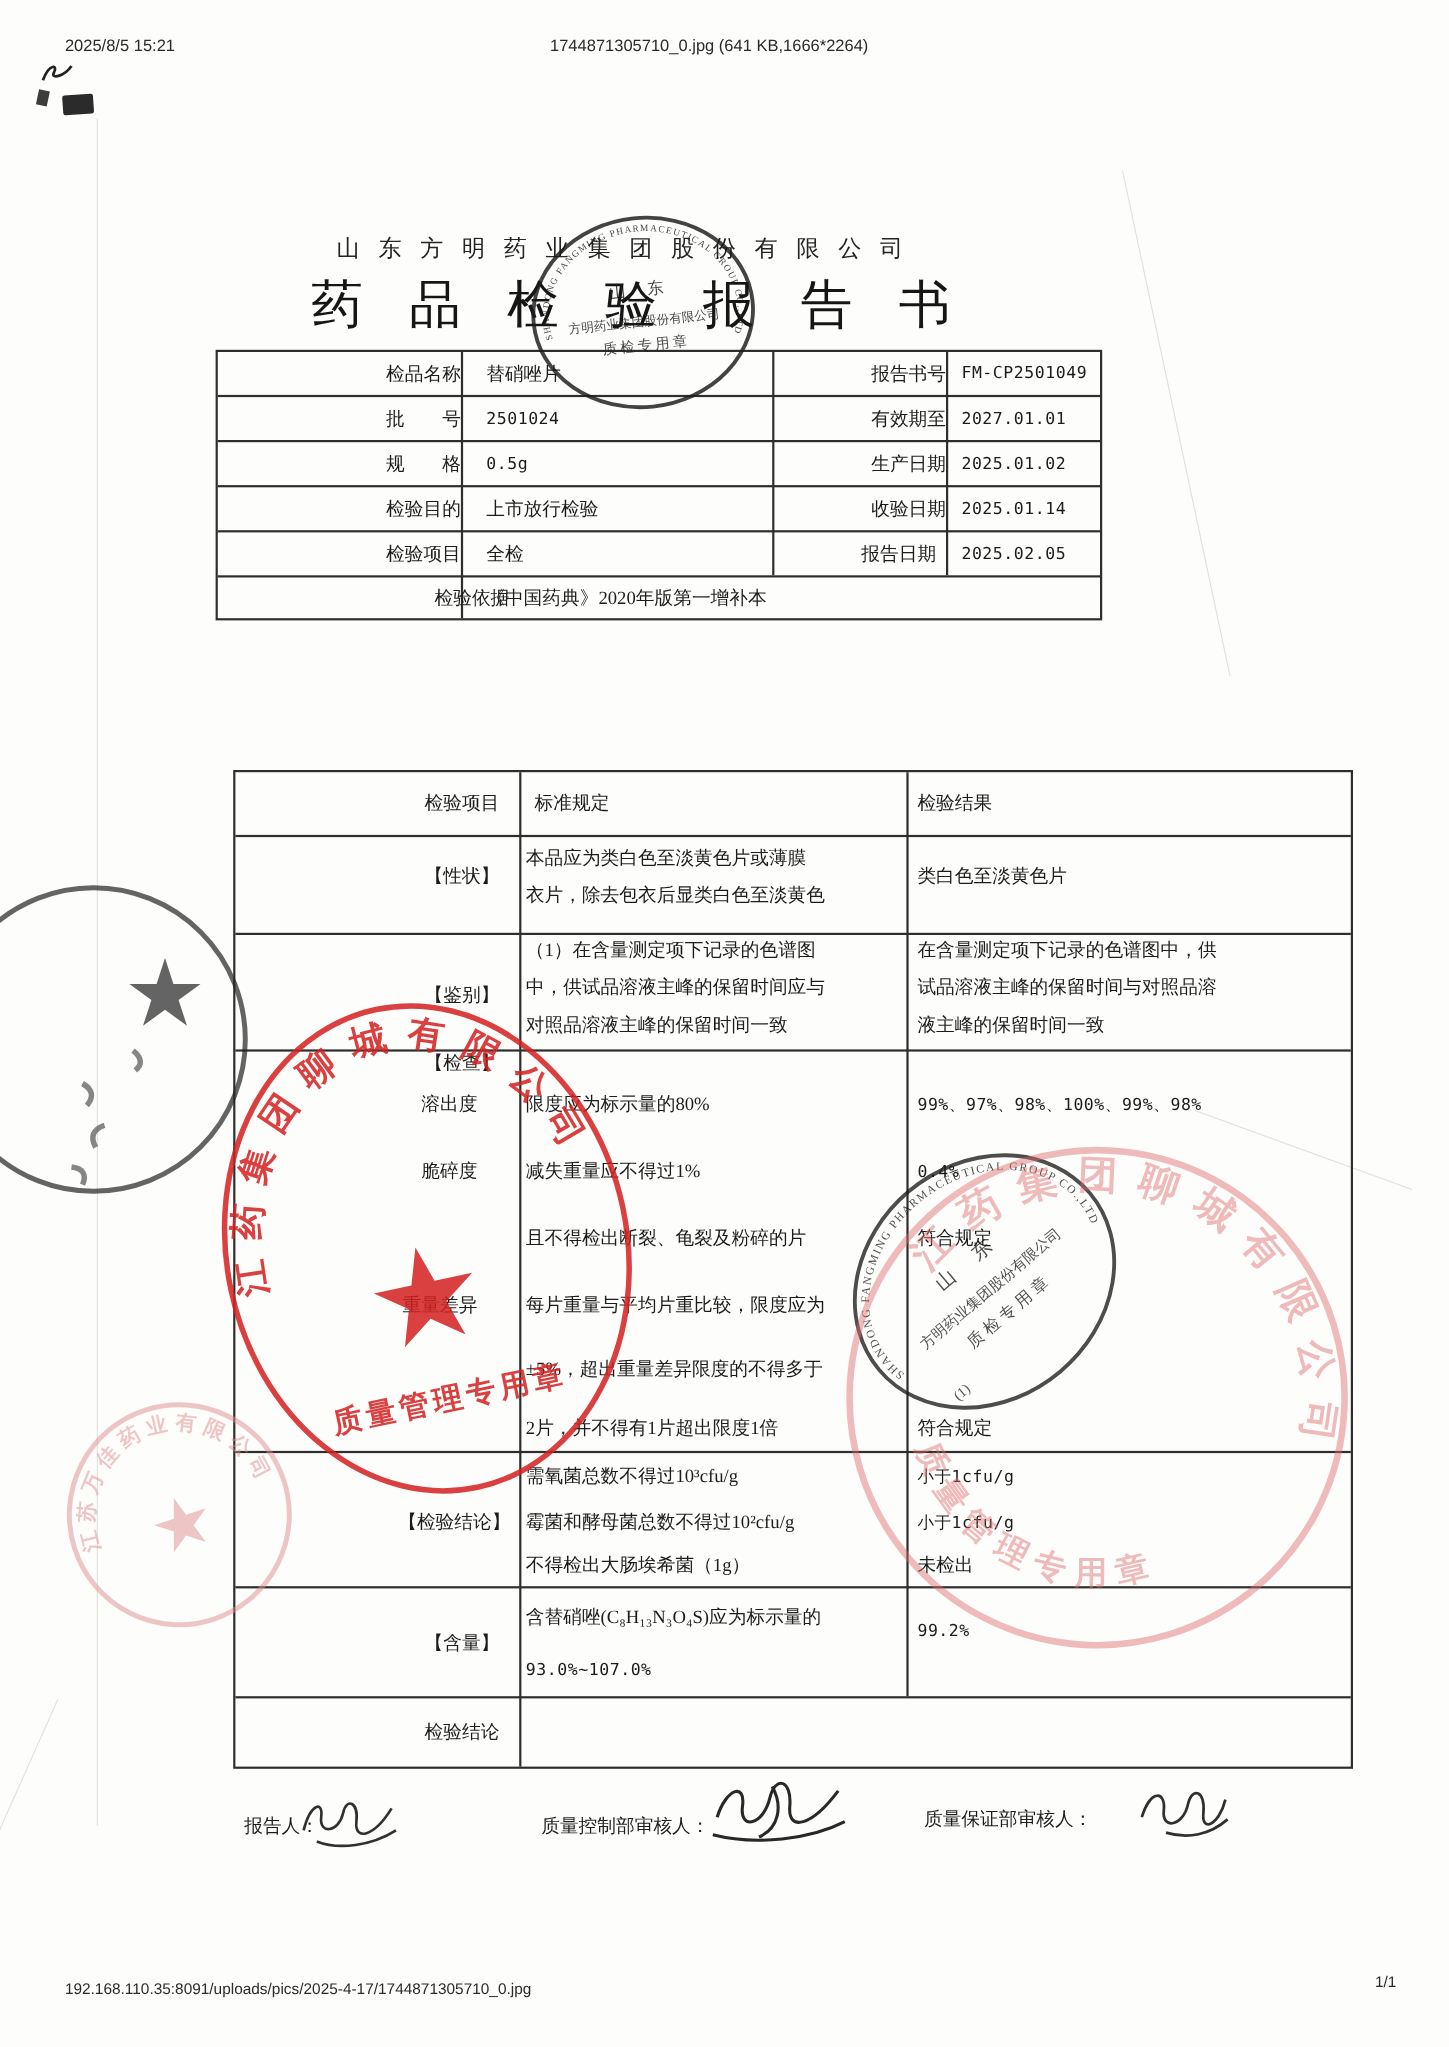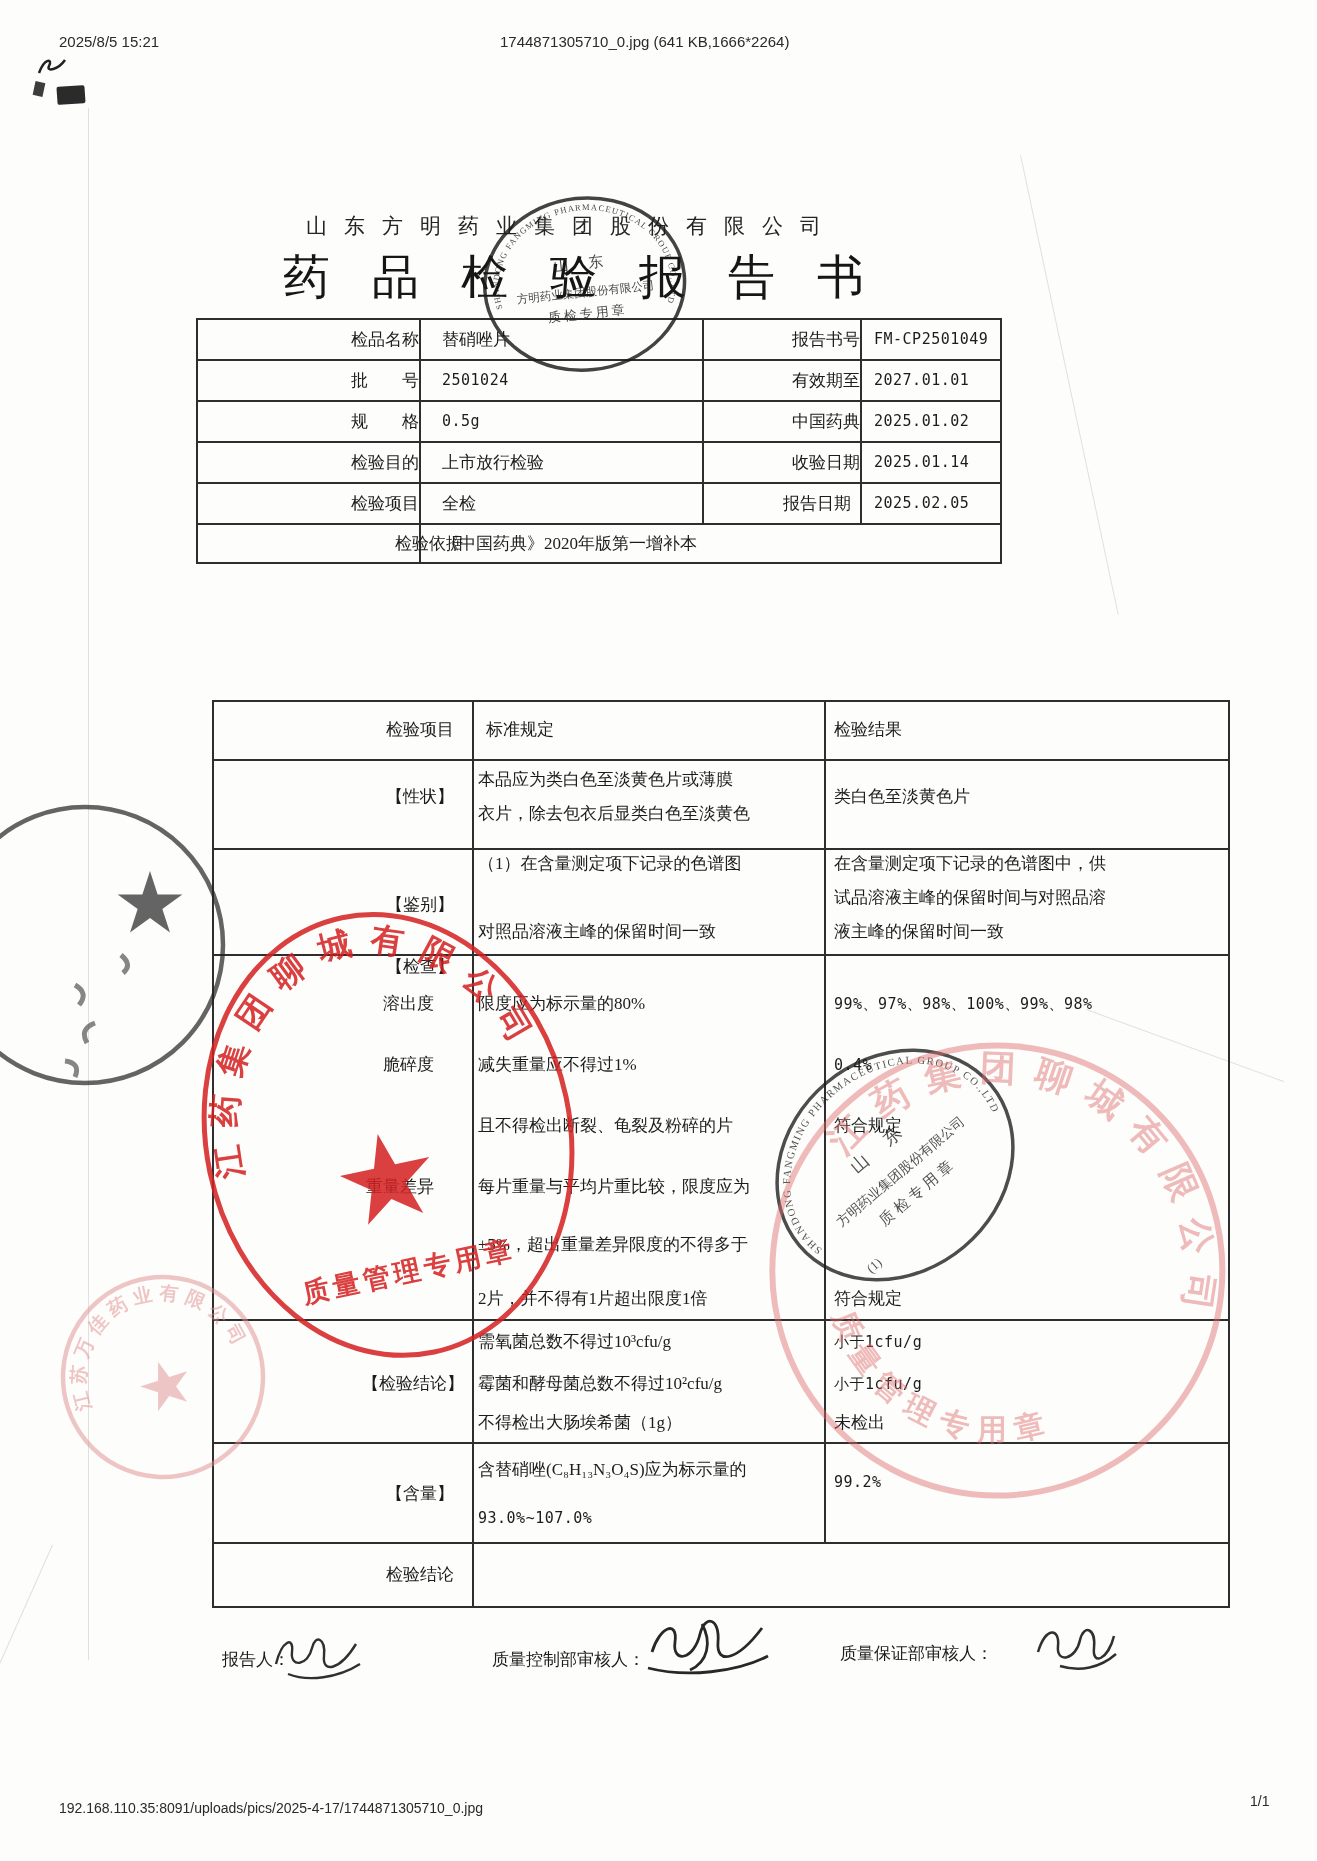--- a/index.html
+++ b/index.html
@@ -53,21 +53,21 @@
   <div class="cell ctr" style="left:504px;top:0;width:158px;line-height:39px">报告书号</div>
   <div class="cell mono" style="left:676px;top:0;line-height:39px">FM-CP2501049</div>
 
   <div class="cell ctr" style="left:0;top:41px;width:221px;line-height:39px">批　　号</div>
   <div class="cell mono" style="left:244px;top:41px;line-height:39px">2501024</div>
   <div class="cell ctr" style="left:504px;top:41px;width:158px;line-height:39px">有效期至</div>
   <div class="cell mono" style="left:676px;top:41px;line-height:39px">2027.01.01</div>
 
   <div class="cell ctr" style="left:0;top:82px;width:221px;line-height:39px">规　　格</div>
   <div class="cell mono" style="left:244px;top:82px;line-height:39px">0.5g</div>
-  <div class="cell ctr" style="left:504px;top:82px;width:158px;line-height:39px">中国药典</div>
+  <div class="cell ctr" style="left:504px;top:82px;width:158px;line-height:39px">生产日期</div>
   <div class="cell mono" style="left:676px;top:82px;line-height:39px">2025.01.02</div>
 
   <div class="cell ctr" style="left:0;top:123px;width:221px;line-height:39px">检验目的</div>
   <div class="cell" style="left:244px;top:123px;line-height:39px">上市放行检验</div>
   <div class="cell ctr" style="left:504px;top:123px;width:158px;line-height:39px">收验日期</div>
   <div class="cell mono" style="left:676px;top:123px;line-height:39px">2025.01.14</div>
 
   <div class="cell ctr" style="left:0;top:164px;width:221px;line-height:39px">检验项目</div>
   <div class="cell" style="left:244px;top:164px;line-height:39px">全检</div>
   <div class="cell ctr" style="left:504px;top:164px;width:149px;line-height:39px">报告日期</div>
@@ -91,20 +91,21 @@
   <div class="cell" style="left:272px;top:8px;line-height:40px">标准规定</div>
   <div class="cell" style="left:620px;top:8px;line-height:40px">检验结果</div>
 
   <div class="cell ctr" style="left:0;top:75px;width:240px;line-height:40px">【性状】</div>
   <div class="cell" style="left:264px;top:58px;line-height:40px">本品应为类白色至淡黄色片或薄膜</div>
   <div class="cell" style="left:264px;top:92px;line-height:40px">衣片，除去包衣后显类白色至淡黄色</div>
   <div class="cell" style="left:620px;top:75px;line-height:40px">类白色至淡黄色片</div>
 
   <div class="cell ctr" style="left:0;top:183px;width:240px;line-height:40px">【鉴别】</div>
   <div class="cell" style="left:264px;top:142px;line-height:40px">（1）在含量测定项下记录的色谱图</div>
+  <div class="cell" style="left:264px;top:176px;line-height:40px">中，供试品溶液主峰的保留时间应与</div>
   <div class="cell" style="left:264px;top:210px;line-height:40px">对照品溶液主峰的保留时间一致</div>
   <div class="cell" style="left:620px;top:176px;line-height:40px">试品溶液主峰的保留时间与对照品溶</div>
   <div class="cell" style="left:620px;top:142px;line-height:40px">在含量测定项下记录的色谱图中，供</div>
   <div class="cell" style="left:620px;top:210px;line-height:40px">液主峰的保留时间一致</div>
 
   <div class="cell ctr" style="left:0;top:245px;width:240px;line-height:40px">【检查】</div>
 
   <div class="cell ctr" style="left:0;top:282px;width:220px;line-height:40px">溶出度</div>
   <div class="cell" style="left:264px;top:282px;line-height:40px">限度应为标示量的80%</div>
   <div class="cell mono" style="left:620px;top:282px;line-height:40px">99%、97%、98%、100%、99%、98%</div>

